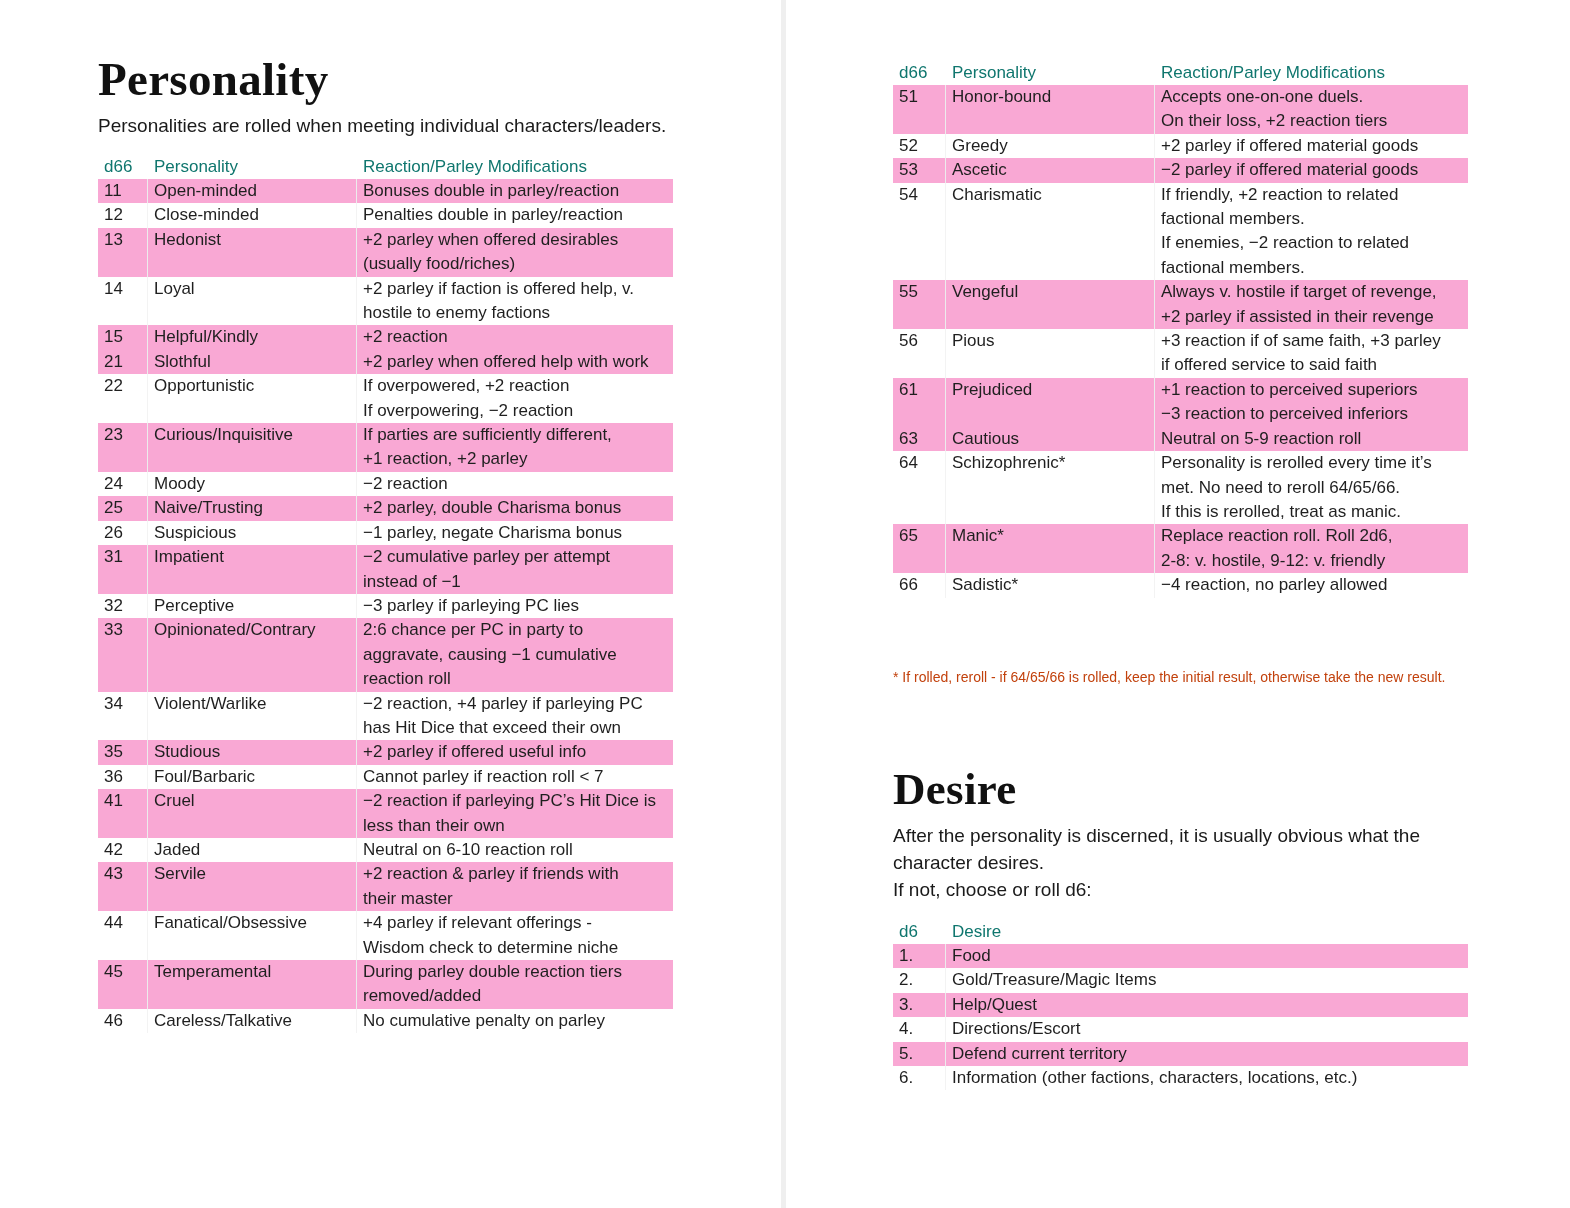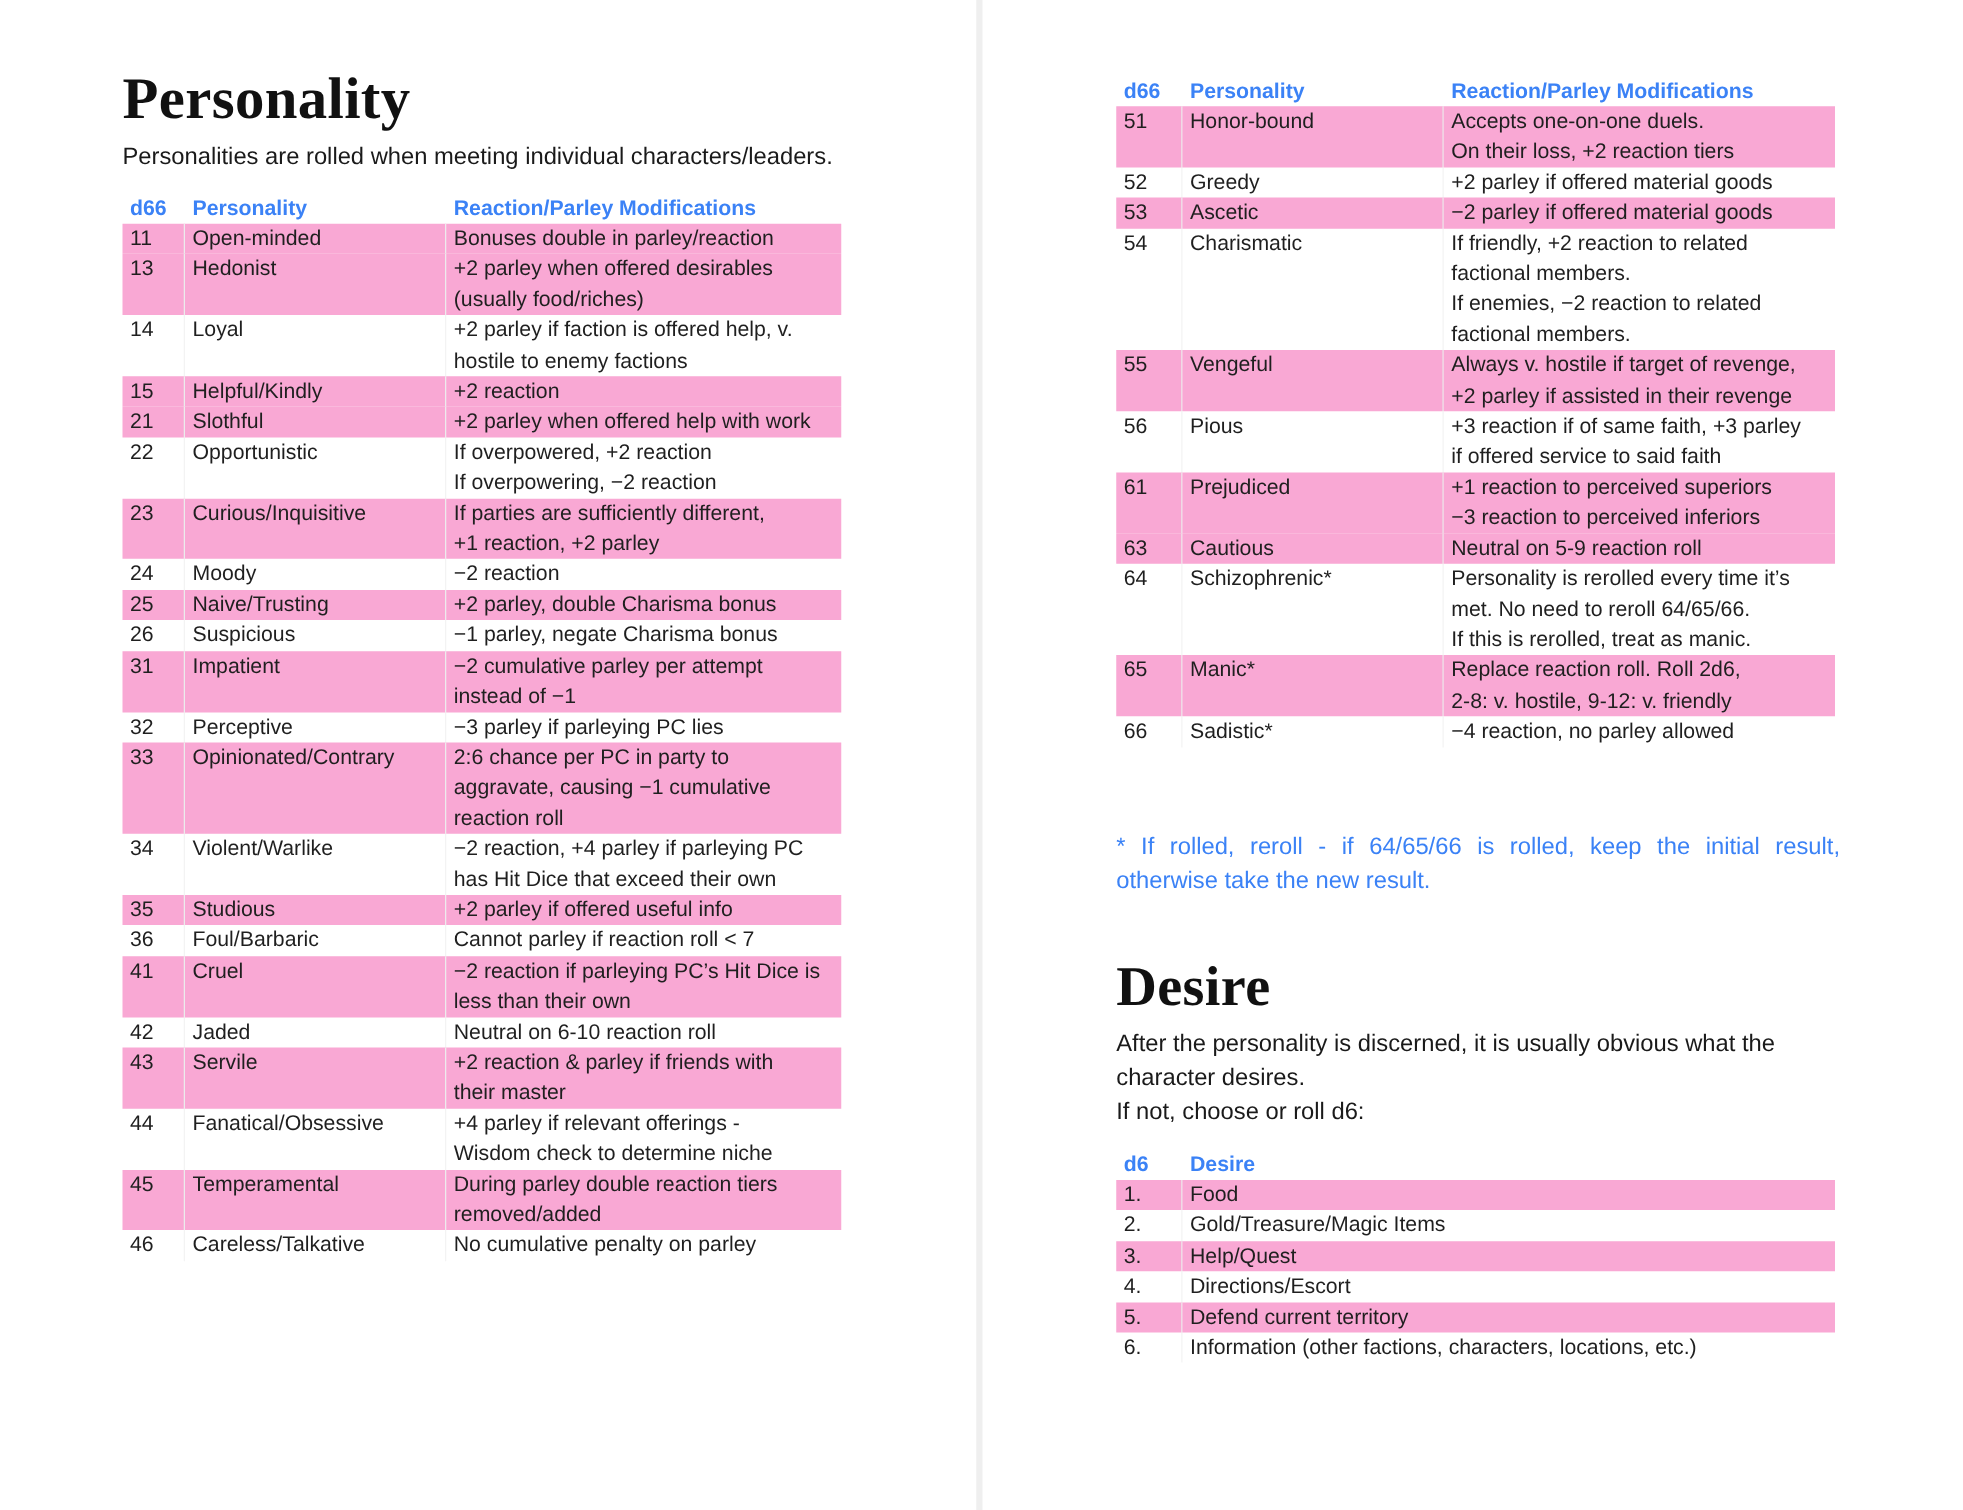--- a/index.html
+++ b/index.html
@@ -49,46 +49,46 @@
     }
     table.rt {
       position: absolute;
       border-collapse: separate;
       border-spacing: 0;
       font-size: 17px;
       color: #1f1f1f;
     }
     table.rt th {
       text-align: left;
-      font-weight: bold;
+      font-weight: normal;
       font-size: 17px;
-      color: #3b82f6;
+      color: #0f766e;
       padding: 0 0 0 6px;
       height: 24px;
       line-height: 24px;
       vertical-align: bottom;
     }
     table.rt td {
       padding: 0 0 0 6px;
       line-height: 24.4px;
       vertical-align: top;
       border-right: 1px solid #f3f3f3;
     }
     table.rt td:last-child { border-right: none; }
     table.rt tr.shade td { background: #f9a8d4; }
     table.rt tr.shade td { border-right-color: #ececec; }
     .line { display: block; white-space: nowrap; }
     .footnote {
       position: absolute;
-      font-size: 19px;
+      font-size: 14px;
       line-height: 27px;
       text-align: justify;
       text-align-last: left;
       margin: 0;
-      color: #3b82f6;
+      color: #c2410c;
     }
   </style>
 </head>
 <body>
 
 <div class="page page-left">
   <h1 class="title" style="left:98px; top:56px; font-size:47px;">Personality</h1>
   <p class="intro" style="left:98px; top:112px;">Personalities are rolled when meeting individual characters/leaders.</p>
 
   <table class="rt" id="left-table" style="left:98px; top:155px; width:575px;">
@@ -103,20 +103,27 @@
         <th>Personality</th>
         <th>Reaction/Parley Modifications</th>
       </tr>
     </thead>
     <tbody id="left-tbody">
         <tr class="shade">
           <td>11</td>
           <td>Open-minded</td>
           <td>
             <span class="line">Bonuses double in parley/reaction</span>
+          </td>
+        </tr>
+        <tr>
+          <td>12</td>
+          <td>Close-minded</td>
+          <td>
+            <span class="line">Penalties double in parley/reaction</span>
           </td>
         </tr>
         <tr class="shade">
           <td>13</td>
           <td>Hedonist</td>
           <td>
             <span class="line">+2 parley when offered desirables</span>
             <span class="line">(usually food/riches)</span>
           </td>
         </tr>

